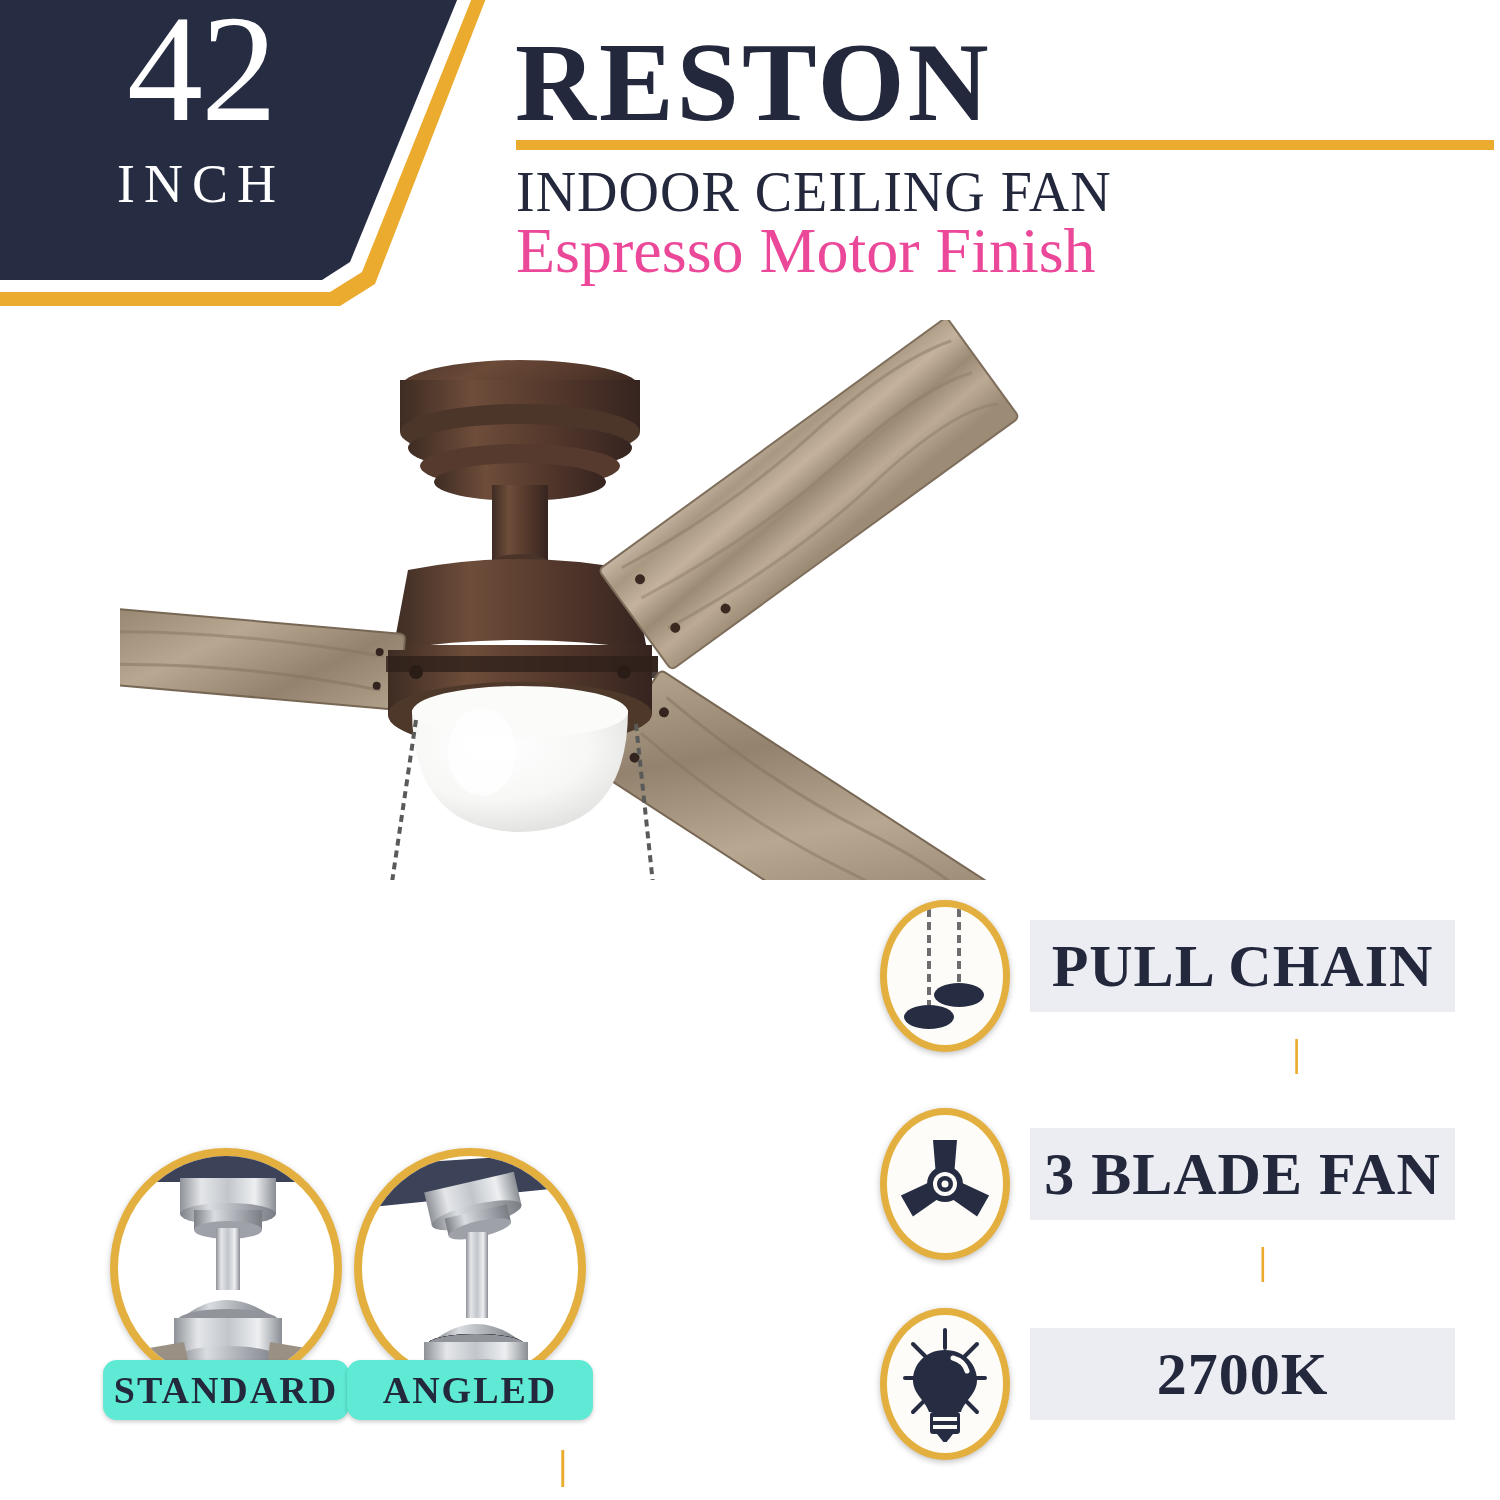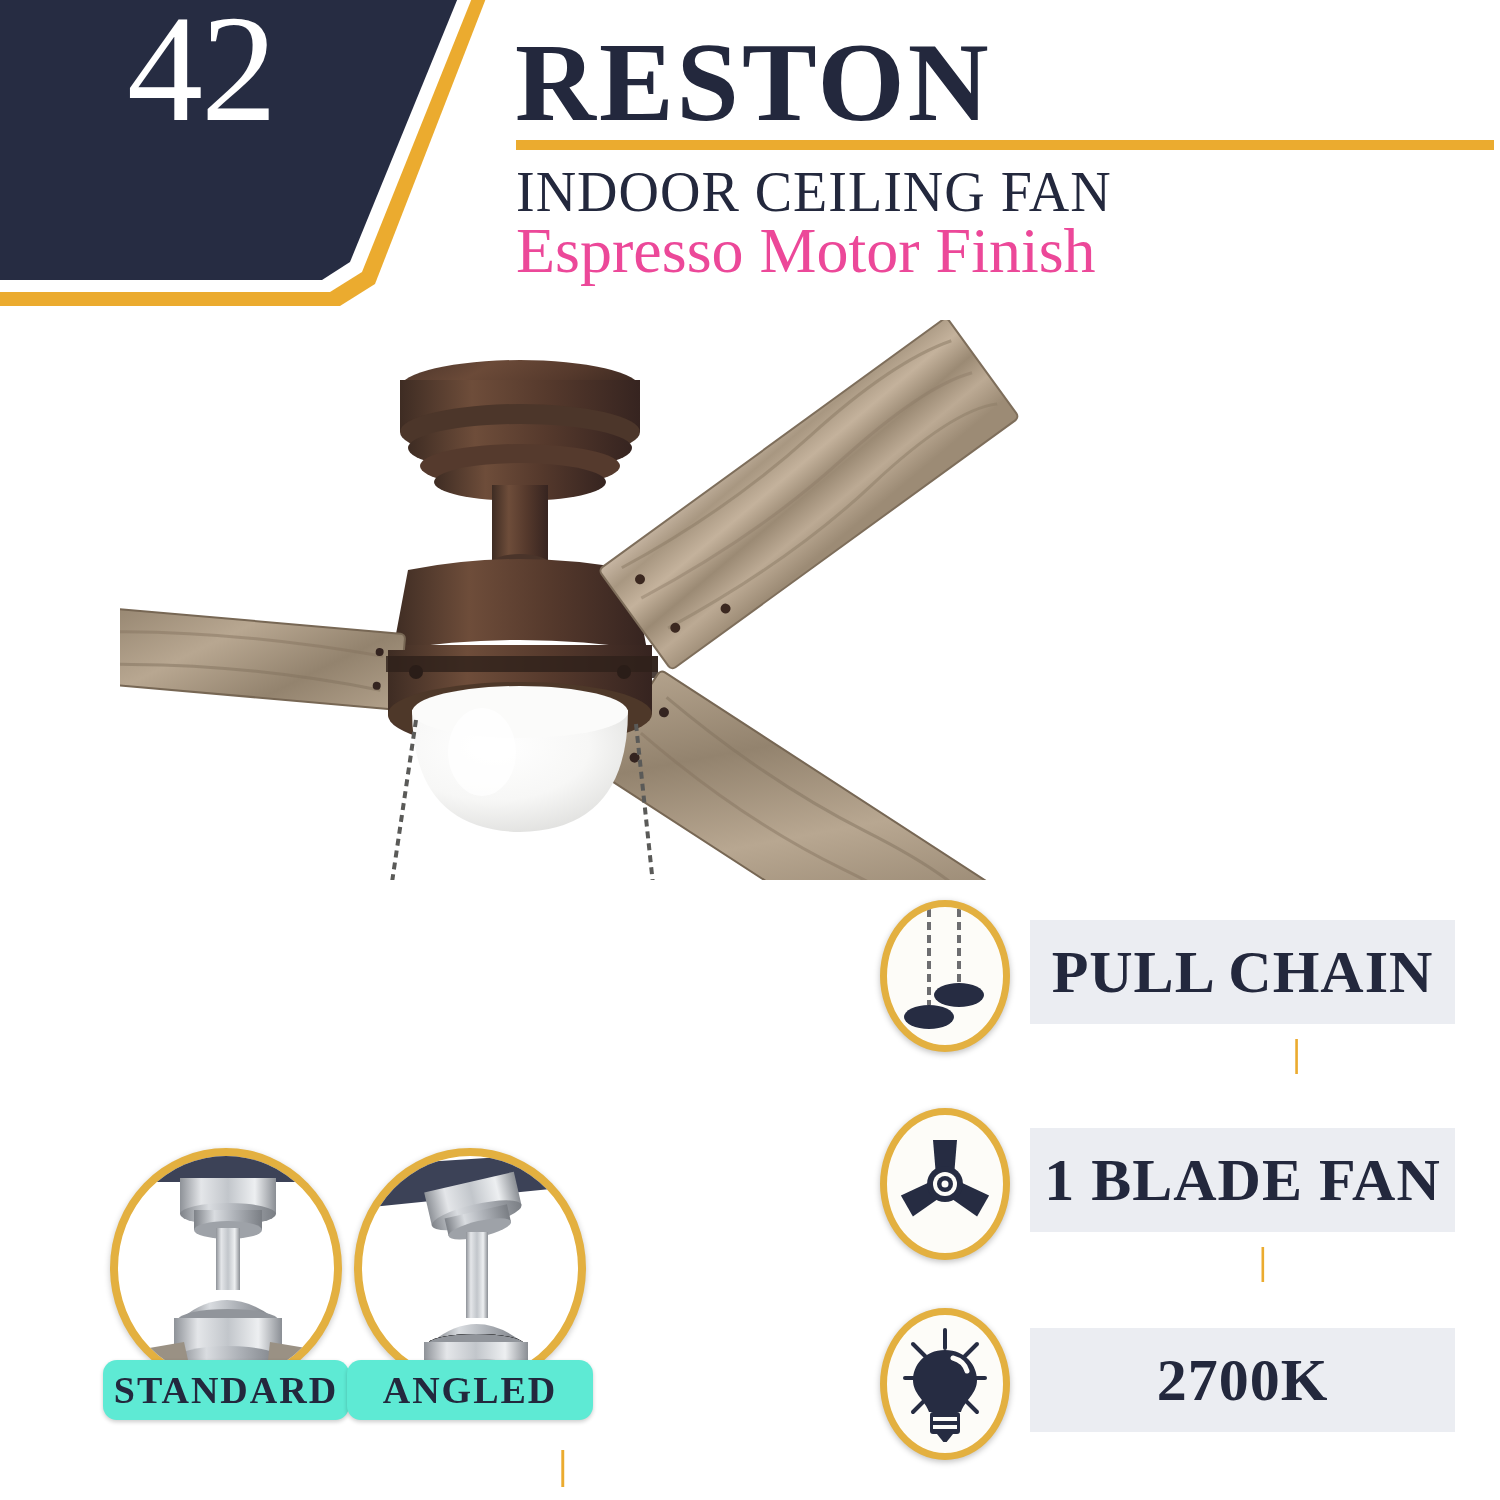--- a/index.html
+++ b/index.html
@@ -45,21 +45,21 @@
   
   .fan{position:absolute;left:120px;top:320px;width:1030px;height:560px;}
   .fan svg{display:block;}
 
   
   .feat{position:absolute;width:600px;height:190px;}
   .feat-ic{position:absolute;left:0;top:0;width:130px;height:152px;border-radius:50%;
     background:#FDFCF8;border:7px solid #E3B040;box-sizing:border-box;
     display:flex;align-items:center;justify-content:center;overflow:hidden;
     box-shadow:0 2px 6px rgba(0,0,0,.25);}
-  .feat-box{position:absolute;left:150px;top:20px;width:425px;height:104px;
+  .feat-box{position:absolute;left:150px;top:20px;width:425px;height:92px;
     background:#EBEDF2;display:flex;align-items:center;}
   .feat-box span{display:block;width:100%;text-align:center;color:#23283D;
     font-size:60px;font-weight:bold;letter-spacing:1px;font-family:"Liberation Serif",serif;
     white-space:nowrap;}
   .feat-sub{position:absolute;left:140px;top:132px;width:445px;text-align:center;
     color:#ffffff;font-size:37px;letter-spacing:.5px;font-family:"Liberation Serif",serif;
     white-space:nowrap;}
   .sep{color:#EBAB2F;font-weight:bold;}
 
   
@@ -81,20 +81,21 @@
 </head>
 <body>
 
 <div id="page">
 
   <div class="badge-wrap">
     <div class="badge-gold"></div>
     <div class="badge-white"></div>
     <div class="badge-navy"></div>
     <div class="badge-num">42</div>
+    <div class="badge-unit">INCH</div>
   </div>
 
   <div class="hdr-title">RESTON</div>
   <div class="hdr-rule"></div>
   <div class="hdr-sub">INDOOR CEILING FAN</div>
   <div class="hdr-sub2">Espresso Motor Finish</div>
 
   <div class="fan">
     <svg width="1030" height="560" viewBox="0 0 1030 560">
       <defs>
@@ -228,21 +229,21 @@
               </g>
           </g>
         </g>
         <circle cx="52" cy="52" r="18" fill="#262C42"></circle>
         <circle cx="52" cy="52" r="12" fill="#FDFCF8"></circle>
         <circle cx="52" cy="52" r="8" fill="#262C42"></circle>
         <circle cx="52" cy="52" r="3.5" fill="#FDFCF8"></circle>
       </svg>
     </div>
     <div class="feat-box">
-      <span>1 BLADE FAN</span>
+      <span>3 BLADE FAN</span>
     </div>
     <div class="feat-sub">
       <span>REVERSIBLE</span>
       <span class="sep">|</span>
       <span>DUAL FINISH</span>
     </div>
   </div>
 
   <div class="feat" style="left:880px;top:1308px;">
     <div class="feat-ic">

